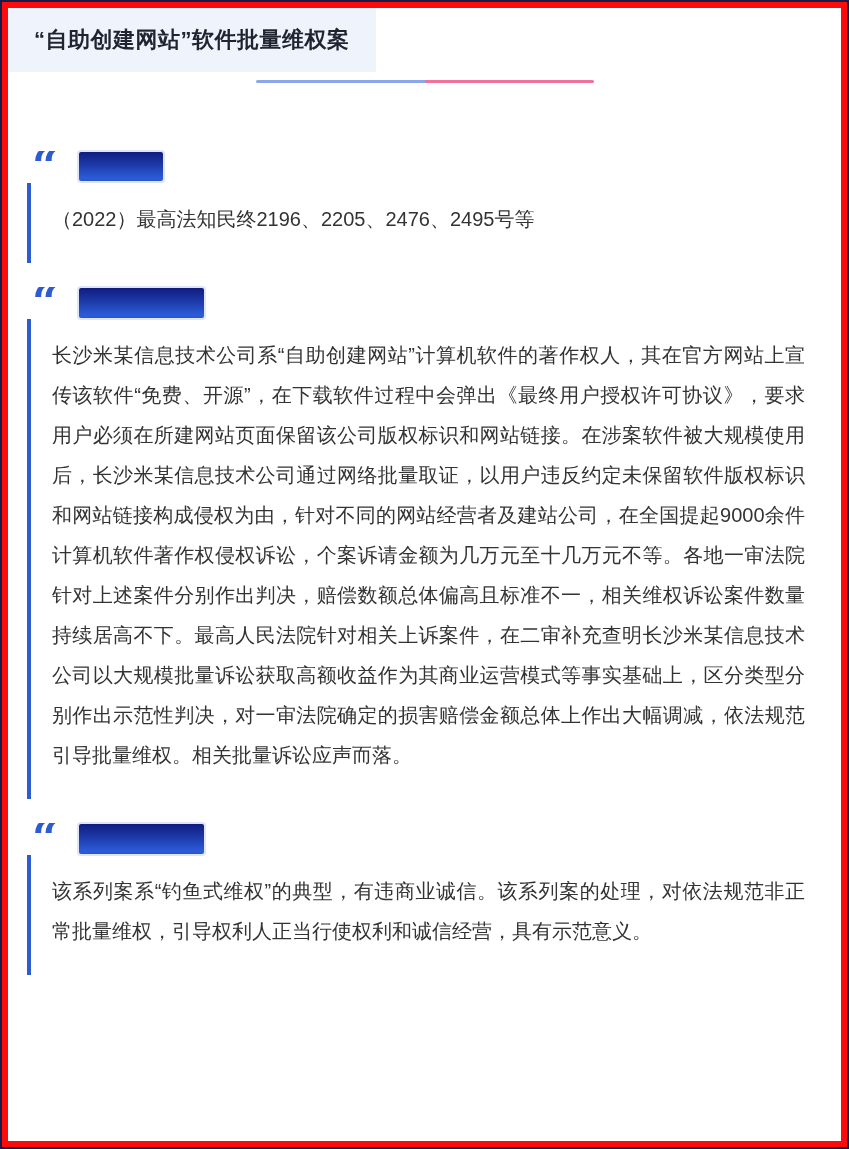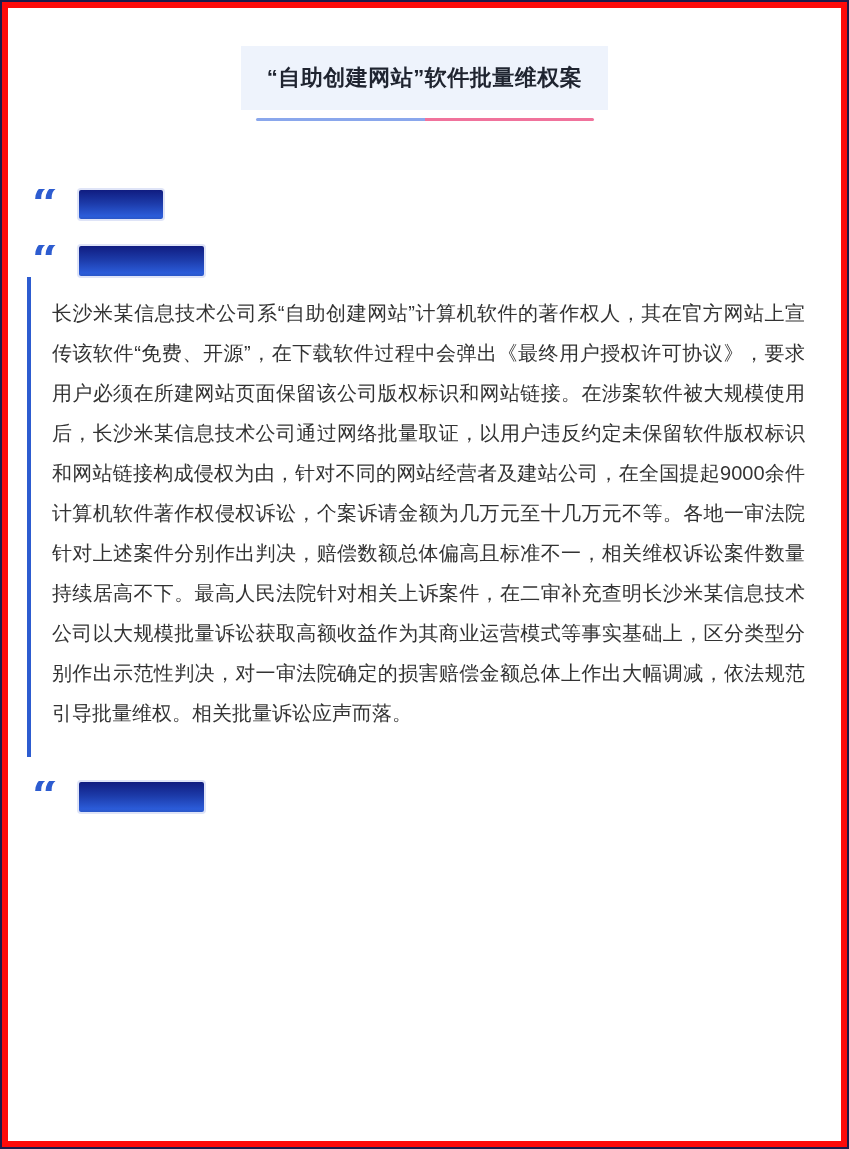--- a/index.html
+++ b/index.html
@@ -10,21 +10,21 @@
   body { background: #1b1b4a; position: relative; overflow: hidden; }
 
   .page {
     position: absolute; top: 2px; left: 2px; right: 2px; bottom: 2px;
     background: #ffffff;
     border: 6px solid #fd0a0a;
     overflow: hidden;
   }
 
   
-  .title-wrap { margin-top: 38px; text-align: center; }
+  .title-wrap { }
   .title-box {
     display: inline-block;
     background: #eef3fc;
     min-width: 340px;
     padding: 17px 26px;
     font-size: 22px;
     font-weight: bold;
     color: #1f2430;
     letter-spacing: 0.5px;
   }
@@ -97,35 +97,41 @@
   <div class="title-wrap">
     <div class="title-box">“自助创建网站”软件批量维权案</div>
     <div class="title-divider"></div>
   </div>
 
   <div class="section first">
     <div class="sec-header">
       <span class="quote-glyph">“</span>
       <div class="redacted-box w1"></div>
     </div>
+    <div class="sec-body">
+      <p>（2022）最高法知民终2196、2205、2476、2495号等</p>
+    </div>
   </div>
 
   <div class="section">
     <div class="sec-header">
       <span class="quote-glyph">“</span>
       <div class="redacted-box w2"></div>
     </div>
     <div class="sec-body">
       <p>长沙米某信息技术公司系“自助创建网站”计算机软件的著作权人，其在官方网站上宣传该软件“免费、开源”，在下载软件过程中会弹出《最终用户授权许可协议》，要求用户必须在所建网站页面保留该公司版权标识和网站链接。在涉案软件被大规模使用后，长沙米某信息技术公司通过网络批量取证，以用户违反约定未保留软件版权标识和网站链接构成侵权为由，针对不同的网站经营者及建站公司，在全国提起9000余件计算机软件著作权侵权诉讼，个案诉请金额为几万元至十几万元不等。各地一审法院针对上述案件分别作出判决，赔偿数额总体偏高且标准不一，相关维权诉讼案件数量持续居高不下。最高人民法院针对相关上诉案件，在二审补充查明长沙米某信息技术公司以大规模批量诉讼获取高额收益作为其商业运营模式等事实基础上，区分类型分别作出示范性判决，对一审法院确定的损害赔偿金额总体上作出大幅调减，依法规范引导批量维权。相关批量诉讼应声而落。</p>
     </div>
   </div>
 
   <div class="section">
     <div class="sec-header">
       <span class="quote-glyph">“</span>
       <div class="redacted-box w2"></div>
     </div>
+    <div class="sec-body">
+      <p>该系列案系“钓鱼式维权”的典型，有违商业诚信。该系列案的处理，对依法规范非正常批量维权，引导权利人正当行使权利和诚信经营，具有示范意义。</p>
+    </div>
   </div>
 
   <div class="footer">
   </div>
 
 </div>
 
 </body></html>

